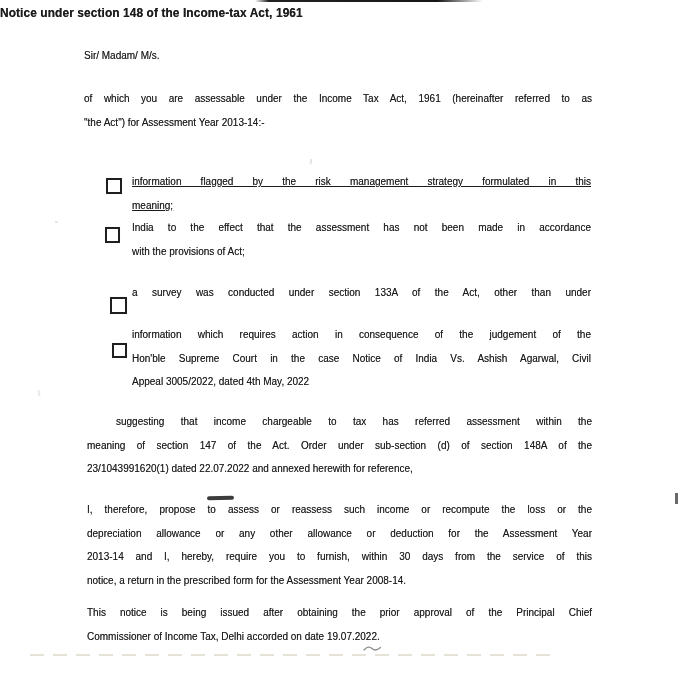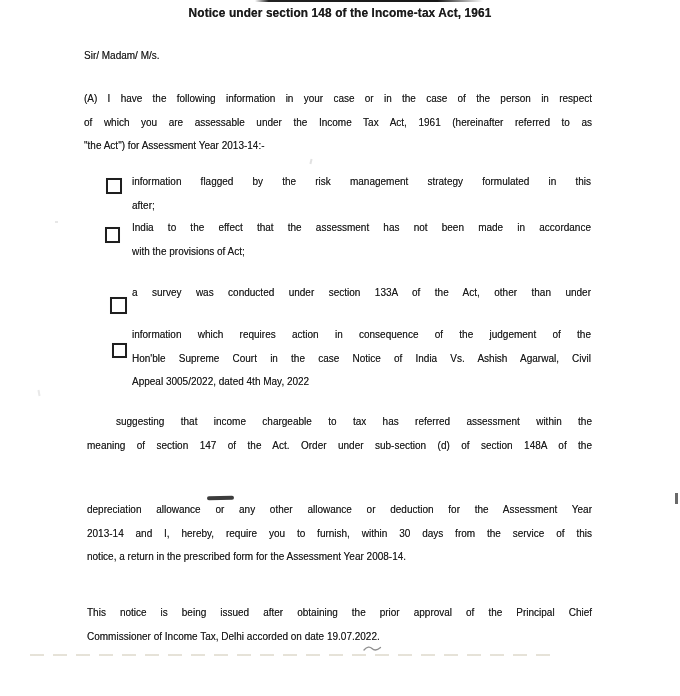--- a/index.html
+++ b/index.html
@@ -5,21 +5,21 @@
   html,body{margin:0;padding:0;background:#ffffff;}
   .page{
     position:relative;width:680px;height:696px;background:#ffffff;overflow:hidden;
     font-family:"Liberation Sans","DejaVu Sans",sans-serif;color:#1c1c1c;
   }
   .txt{font-size:10px;line-height:23.5px;text-shadow:0 0 0.5px rgba(25,25,25,0.6);}
   .para{position:absolute;}
   .ln{white-space:nowrap;}
   .jl{white-space:normal;text-align:justify;text-align-last:justify;}
   .title{
-    position:absolute;left:0;right:0;top:2px;text-align:center;
+    position:absolute;left:0;right:0;top:2px;text-align:left;
     font-weight:700;font-size:11.9px;line-height:23.5px;letter-spacing:0.1px;
     text-shadow:0 0 0.6px rgba(15,15,15,0.75);
   }
   .indent{text-indent:29px;}
   .checkbox{
     position:absolute;border:2px solid #1f1f1f;background:transparent;
     box-shadow:0 0 0.5px rgba(25,25,25,0.5);
   }
   
   .smudge-top{
@@ -43,29 +43,28 @@
 
 <div class="page">
 
   <div class="smudge-top"></div>
 
   <div class="title">Notice under section 148 of the Income-tax Act, 1961</div>
 
   <div class="para txt" style="left:84px;top:44px;">Sir/ Madam/ M/s.</div>
 
   <div class="para txt" style="left:84px;top:87px;width:508px;">
-    <div class="ln jl">(A) I have the following information in your case or in the case of the person in respect</div>
     <div class="ln jl">of which you are assessable under the Income Tax Act, 1961 (hereinafter referred to as</div>
     <div class="ln">"the Act") for Assessment Year 2013-14:-</div>
   </div>
 
-  <div class="para txt" style="left:132px;top:170px;width:459px;">
+  <div class="para txt" style="left:132px;top:170px;width:459px;text-decoration:underline;">
     <div class="checkbox" style="left:-26px;top:8px;width:12px;height:12px;"></div>
     <div class="ln jl">information flagged by the risk management strategy formulated in this</div>
-    <div class="ln">after;</div>
+    <div class="ln">meaning;</div>
   </div>
 
   <div class="para txt" style="left:132px;top:216px;width:459px;">
     <div class="checkbox" style="left:-27px;top:11px;width:11px;height:12px;"></div>
     <div class="ln jl">India to the effect that the assessment has not been made in accordance</div>
     <div class="ln">with the provisions of Act;</div>
   </div>
 
   <div class="para txt" style="left:132px;top:281px;width:459px;">
     <div class="checkbox" style="left:-22px;top:16px;width:13px;height:13px;"></div>
@@ -75,26 +74,28 @@
   <div class="para txt" style="left:132px;top:323px;width:459px;">
     <div class="checkbox" style="left:-20px;top:20px;width:11px;height:11px;"></div>
     <div class="ln jl">information which requires action in consequence of the judgement of the</div>
     <div class="ln jl">Hon'ble Supreme Court in the case Notice of India Vs. Ashish Agarwal, Civil</div>
     <div class="ln">Appeal 3005/2022, dated 4th May, 2022</div>
   </div>
 
   <div class="para txt" style="left:87px;top:410px;width:505px;">
     <div class="ln jl indent">suggesting that income chargeable to tax has referred assessment within the</div>
     <div class="ln jl">meaning of section 147 of the Act. Order under sub-section (d) of section 148A of the</div>
+    <div class="ln">23/1043991620(1) dated 22.07.2022 and annexed herewith for reference,</div>
   </div>
 
   <div class="smudge-dated"></div>
   <div class="tick-right"></div>
 
   <div class="para txt" style="left:87px;top:498px;width:505px;">
+    <div class="ln jl">I, therefore, propose to assess or reassess such income or recompute the loss or the</div>
     <div class="ln jl">depreciation allowance or any other allowance or deduction for the Assessment Year</div>
     <div class="ln jl">2013-14 and I, hereby, require you to furnish, within 30 days from the service of this</div>
     <div class="ln">notice, a return in the prescribed form for the Assessment Year 2008-14.</div>
   </div>
 
   <div class="para txt" style="left:87px;top:601px;width:505px;">
     <div class="ln jl">This notice is being issued after obtaining the prior approval of the Principal Chief</div>
     <div class="ln">Commissioner of Income Tax, Delhi accorded on date 19.07.2022.</div>
   </div>
 

